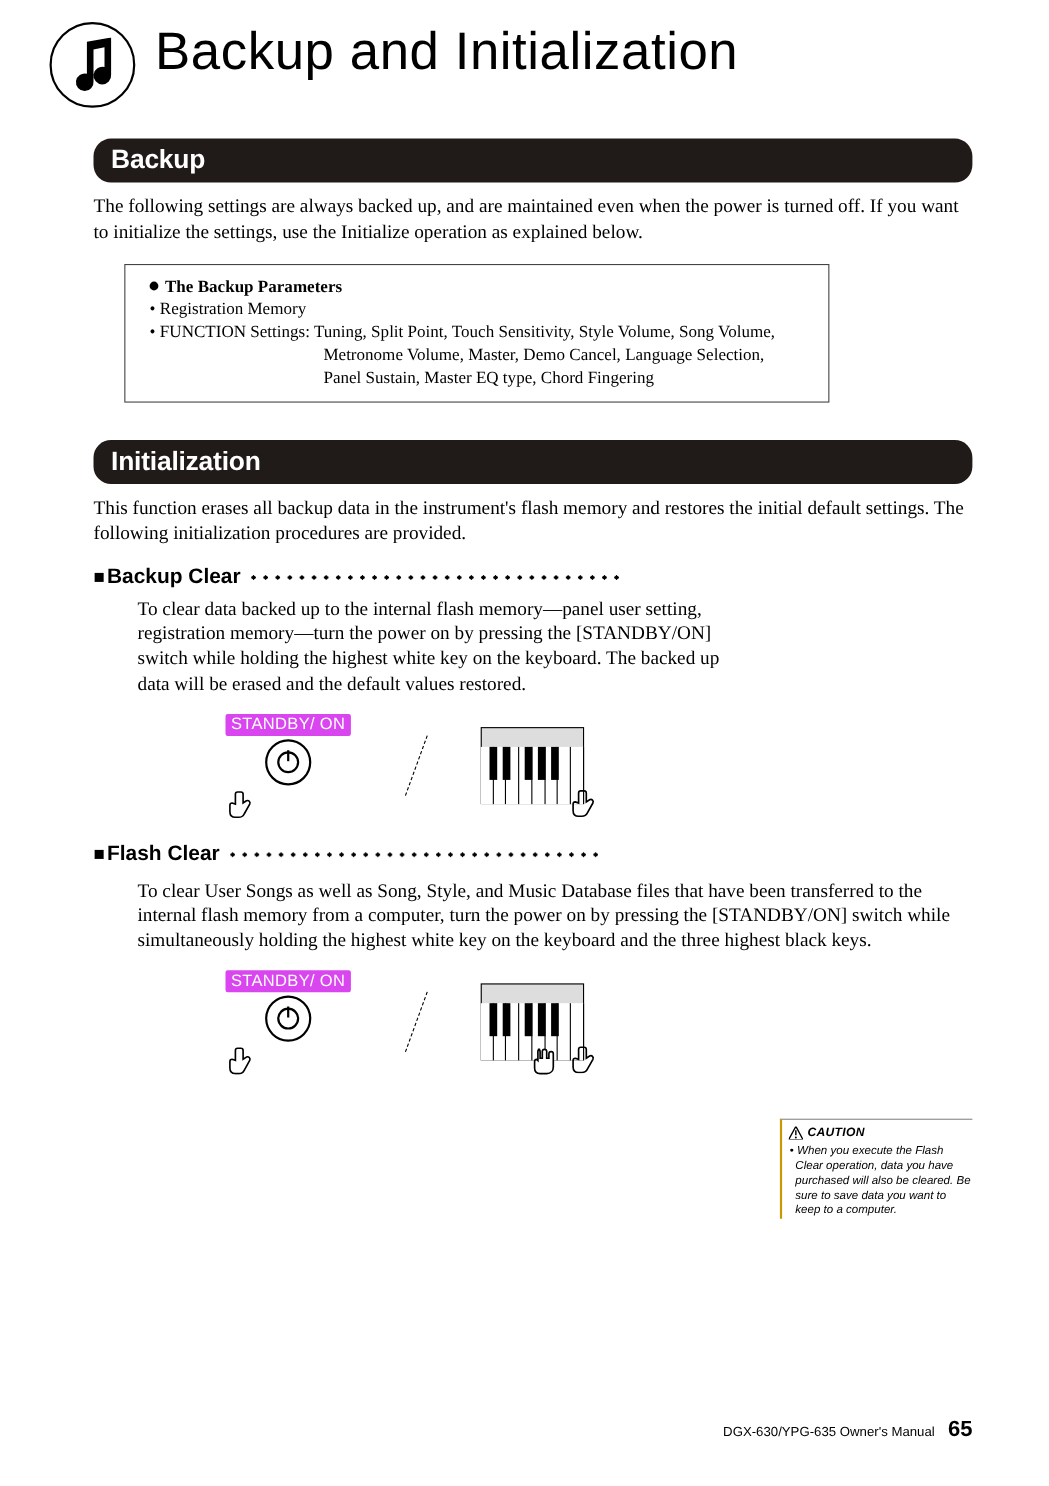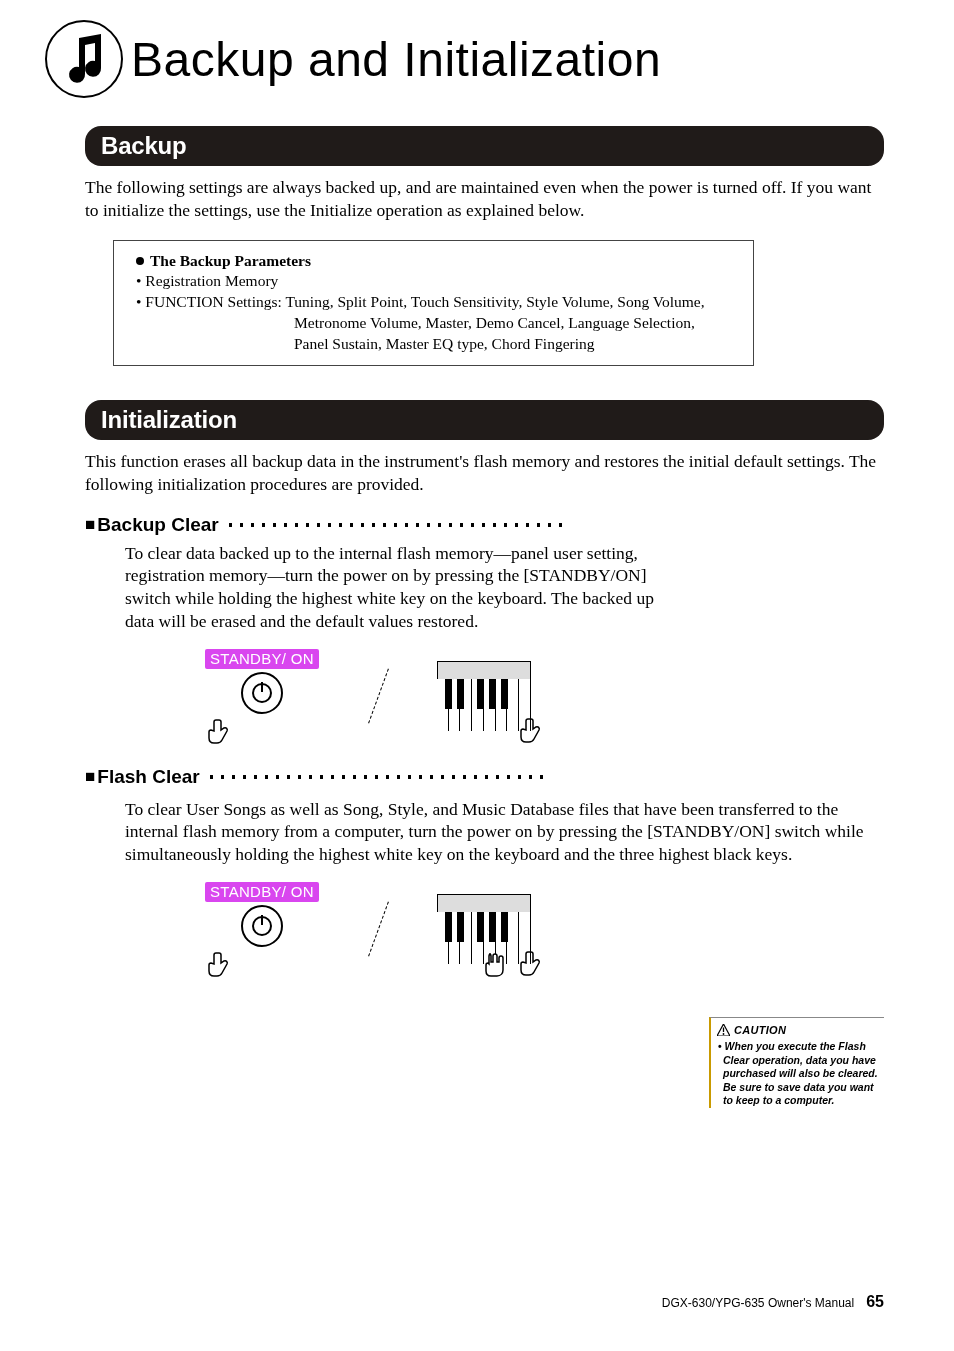--- a/index.html
+++ b/index.html
@@ -7,22 +7,21 @@
     background: #fff;
     width: 954px;
     height: 1351px;
     font-family: "Times New Roman", Times, serif;
     color: #000;
     position: relative;
     padding: 20px 70px 40px 45px;
   }
   .header-row {
     display: flex;
-    align-items: center;
-    gap: 8px;
+    gap: 18px;
     margin-bottom: 28px;
   }
   .note-icon {
     width: 78px;
     height: 78px;
     border: 2.5px solid #000;
     border-radius: 50%;
     display: flex;
     align-items: center;
     justify-content: center;
@@ -191,37 +190,37 @@
     font-style: italic;
     letter-spacing: 0.3px;
     margin-bottom: 4px;
     display:flex; align-items:center; gap:4px;
   }
   .caution-title .tri {
     display:inline-flex; width:13px; height:12px;
   }
   .caution-body {
     font-size: 10.5px;
-    font-weight: bold;
+    font-weight: normal;
     font-style: italic;
     line-height: 1.3;
     padding-left: 6px;
     text-indent: -5px;
   }
   .caution-body::before { content:"• "; font-style: normal; }
 
   .footer {
     position: absolute;
     bottom: 40px;
     right: 70px;
     font-family: Arial, Helvetica, sans-serif;
     font-size: 12px;
     display:flex; align-items:baseline; gap:12px;
   }
-  .footer .pn { font-size: 16px; font-weight: bold; }
+  .footer .pn { font-size: 20px; font-weight: bold; }
 </style>
 </head>
 <body>
 
 <div class="header-row">
   <div class="note-icon">
     <svg viewBox="0 0 46 50">
       <path d="M18 4 L40 0 L40 34 A8 8 0 1 1 34 27 L34 9 L24 11 L24 40 A8 8 0 1 1 18 33 Z" fill="#000"></path>
     </svg>
   </div>

